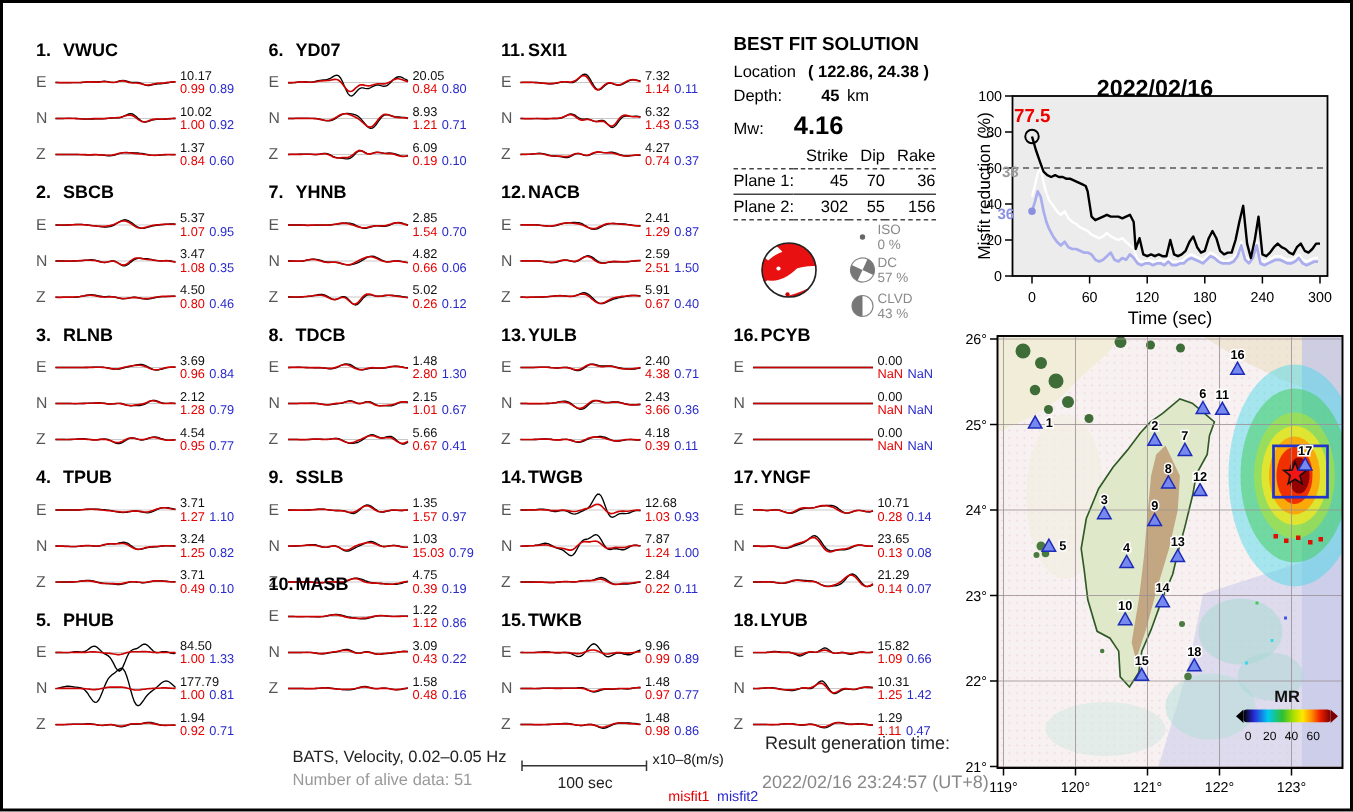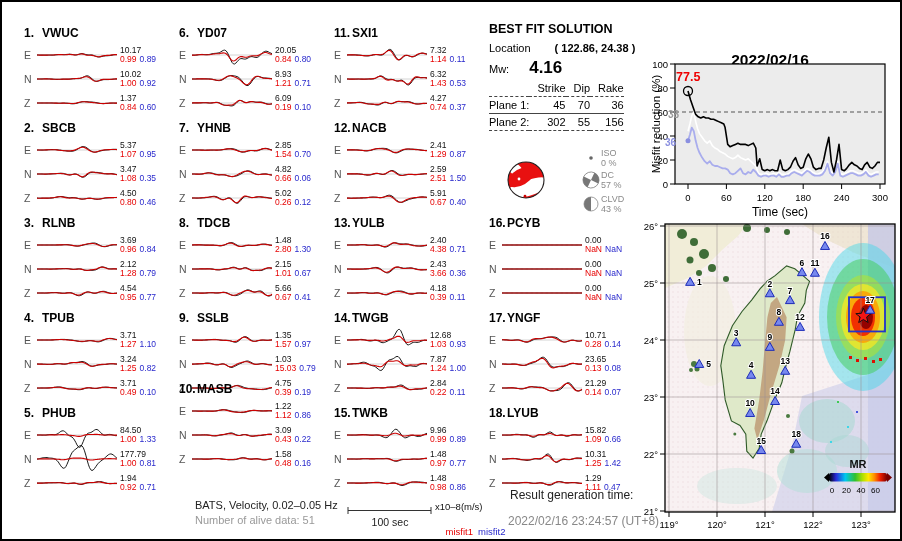--- a/index.html
+++ b/index.html
@@ -14,32 +14,32 @@
   .ch-vals{margin-left:3px;font-size:8.5px;line-height:9.5px;white-space:nowrap;}
   .amp{color:#111;}
   .m1{color:#e60000;}
   .m2{color:#2929cc;margin-left:3px;}
   .wsvg{overflow:visible;}
 
   
   #solution{position:absolute;left:487px;top:20px;width:172px;height:196px;font-size:11px;color:#000;}
   .sol-title{font-weight:bold;font-size:12.5px;margin-bottom:6px;}
   .sol-row{margin-bottom:4px;}
-  .loc-val{font-weight:bold;margin-left:24px;white-space:pre;}
+  .loc-val{font-weight:bold;margin-left:8px;white-space:pre;}
   .dep-val{font-weight:bold;margin-left:26px;}
   .dep-unit{margin-left:5px;}
   .mw-val{font-weight:bold;font-size:17px;margin-left:20px;}
   #sol-table{border-collapse:collapse;font-size:11px;margin-top:3px;}
   #sol-table th{font-weight:normal;text-align:right;padding:0 0 2px 8px;border-bottom:1px dashed #444;}
   #sol-table td{text-align:right;padding:2px 0 2px 8px;}
   #sol-table td.lab{text-align:left;padding-left:0;}
   #sol-table tr.r1 td{border-bottom:1px solid #444;}
   #sol-table tr.r2 td{border-bottom:1px dashed #444;}
   #beachball{position:absolute;left:17px;top:138px;}
-  .decomp-row{position:absolute;left:92px;display:flex;align-items:center;color:#8a8a8a;font-size:9px;line-height:10px;}
+  .decomp-row{position:absolute;left:76px;display:flex;align-items:center;color:#8a8a8a;font-size:9px;line-height:10px;}
   .decomp-row .d-icon{width:20px;display:flex;justify-content:center;}
   
   #title-block{position:absolute;left:640px;top:8px;width:256px;text-align:center;font-weight:bold;
                font-size:15.5px;line-height:20px;color:#000;white-space:pre;}
   
   #misfit-svg{position:absolute;left:646px;top:52px;}
   #map-svg{position:absolute;left:640px;top:214px;}
   
   .ft{position:absolute;white-space:pre;}
   #ft-bats{left:193px;top:497px;font-size:11px;color:#222;}
@@ -819,20 +819,23 @@
             <div><span class="m1">1.11</span><span class="m2">0.47</span></div>
           </span>
         </div>
       </div>
     </div>
 
   <div id="solution">
     <div class="sol-title">BEST FIT SOLUTION</div>
     <div class="sol-row">
       <span>Location</span><span class="loc-val">( 122.86, 24.38 )</span>
+    </div>
+    <div class="sol-row">
+      <span>Depth:</span><span class="dep-val">45</span><span class="dep-unit">km</span>
     </div>
     <div class="sol-row">
       <span>Mw:</span><span class="mw-val">4.16</span>
     </div>
     <table id="sol-table">
       <thead>
           <tr>
         <th></th>
         <th>Strike</th>
         <th>Dip</th>

